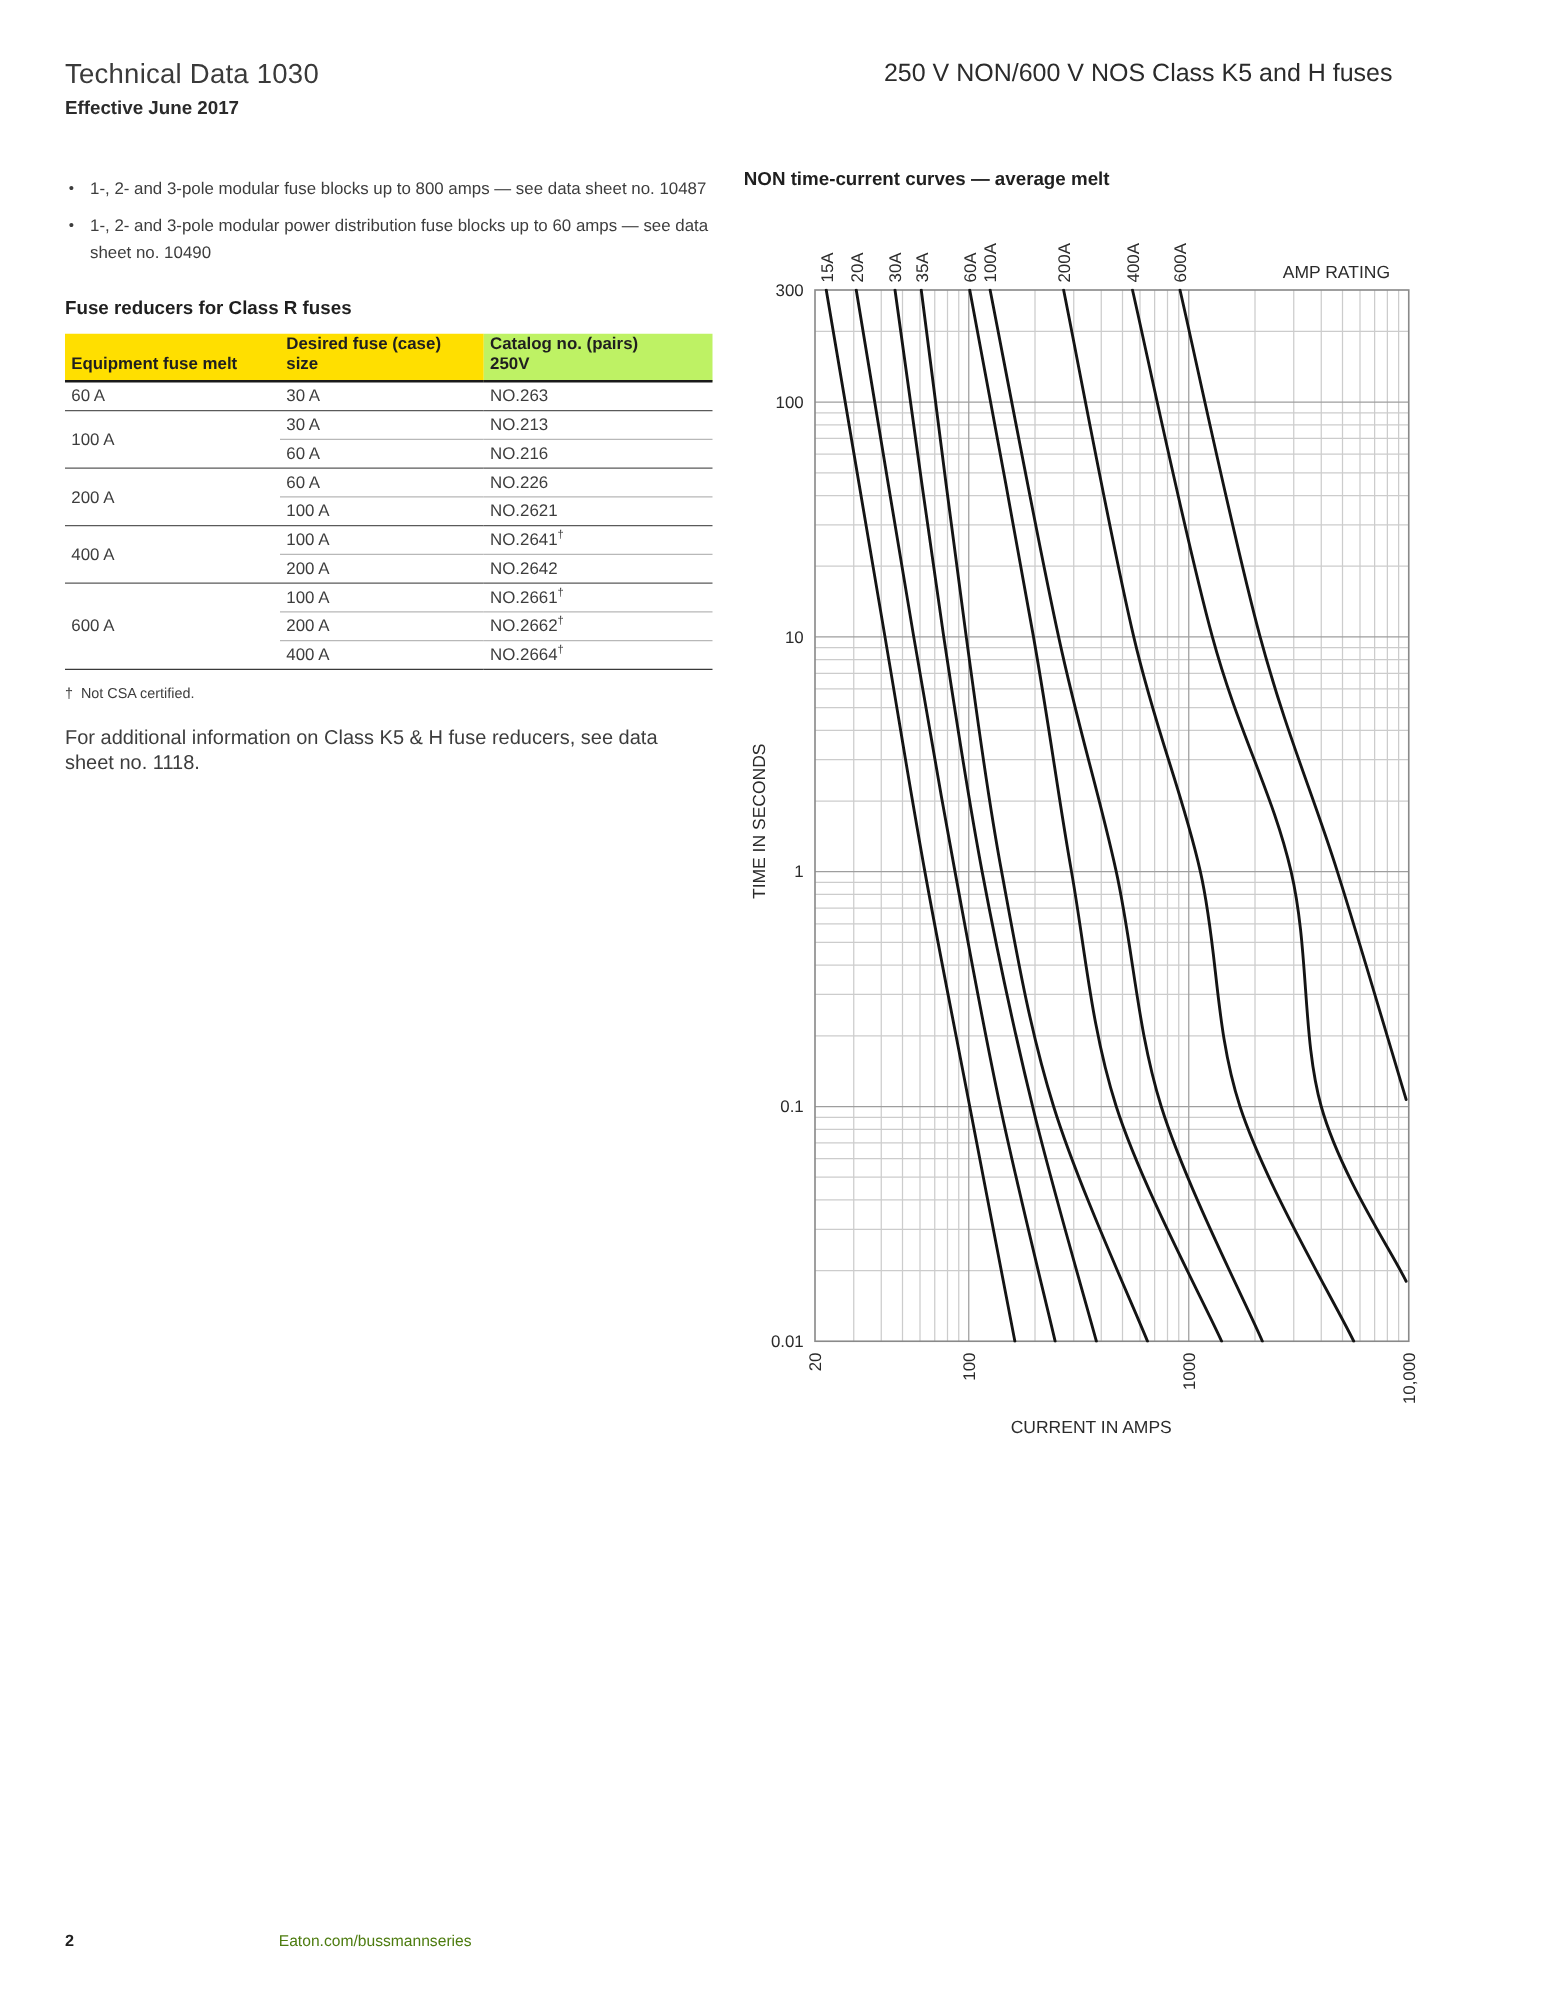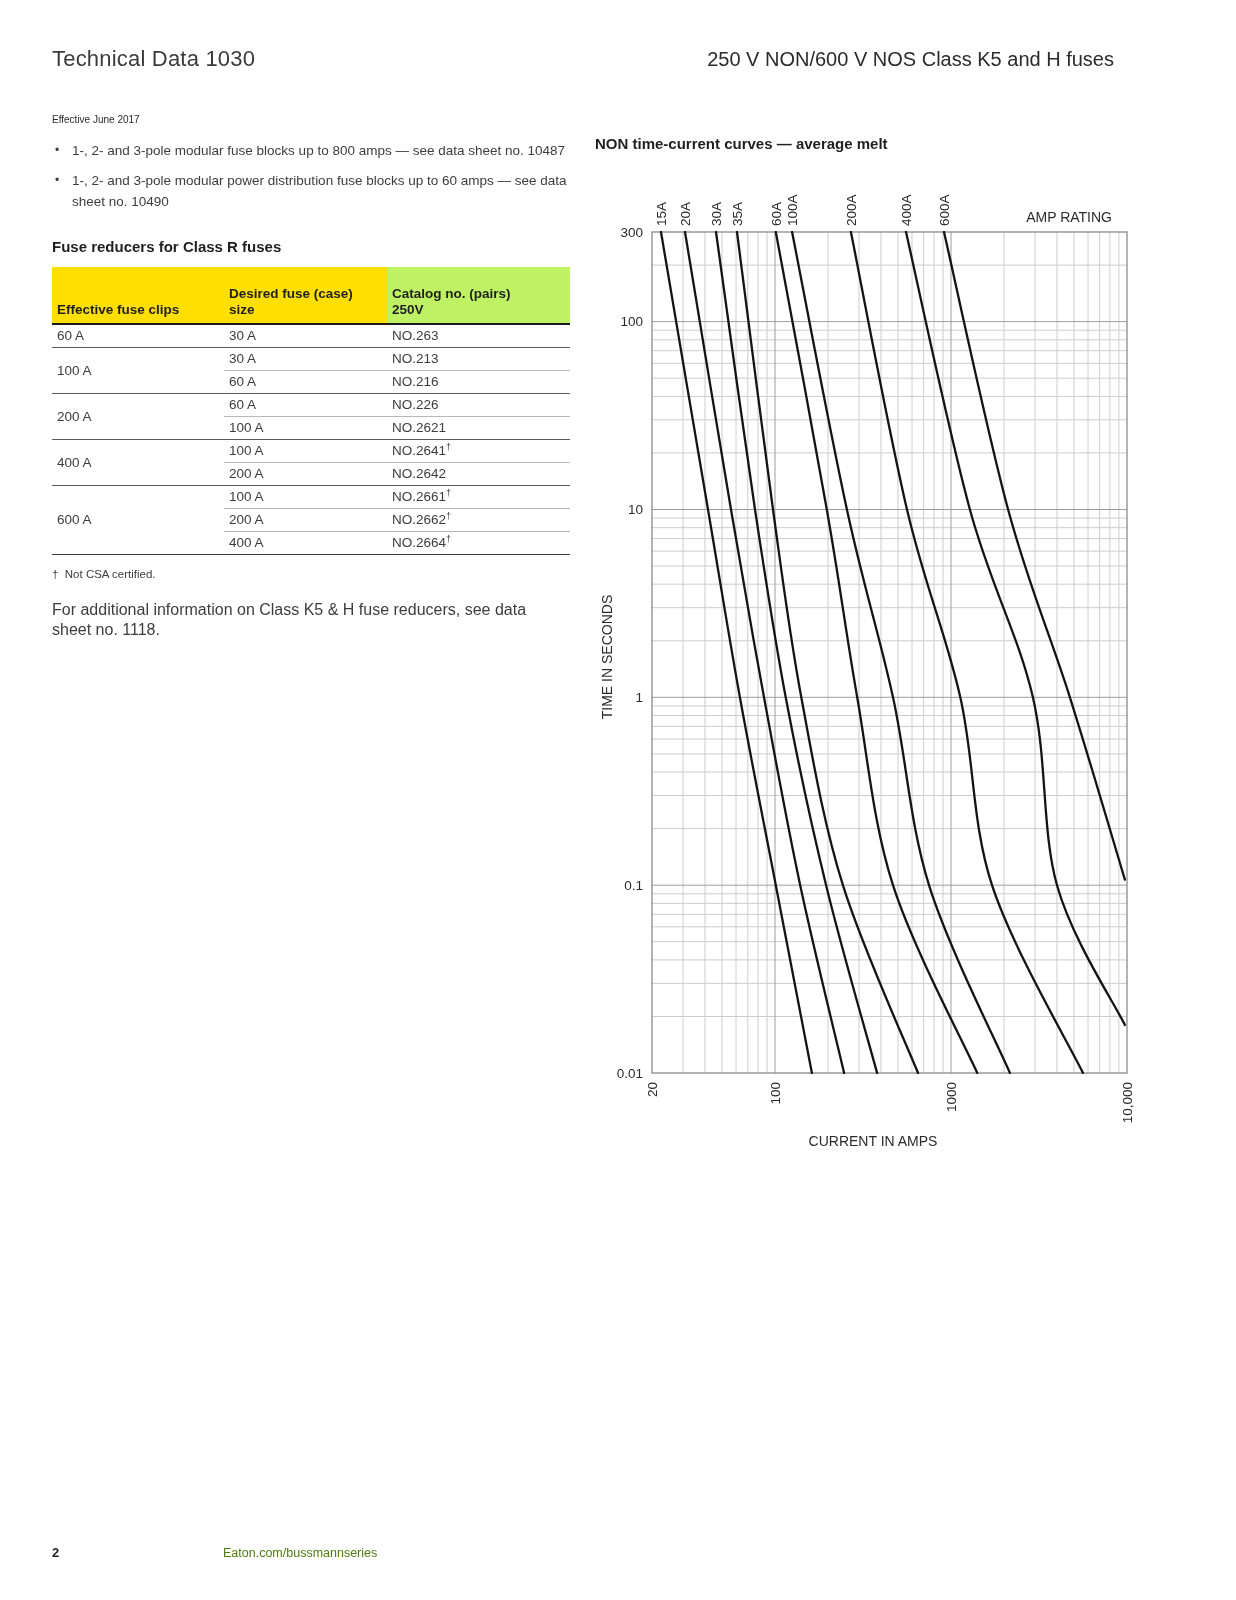--- a/index.html
+++ b/index.html
@@ -2,38 +2,38 @@
 <html><head>
 <meta charset="utf-8">
 <style>
   * { margin:0; padding:0; box-sizing:border-box; }
   html,body { background:#ffffff; }
   body { font-family:"Liberation Sans","DejaVu Sans",sans-serif; color:#333; }
   .page { position:relative; width:1236px; height:1600px; background:#fff; overflow:hidden; }
 
   
   .doc-title { position:absolute; left:52px; top:46px; font-size:22px; font-weight:400; color:#3a3a3a; letter-spacing:0.2px;text-align:center; }
-  .effective { position:absolute; left:52px; top:78px; font-size:10px; font-weight:400; color:#2b2b2b;margin-top:36px; }
+  .effective { position:absolute; left:52px; top:78px; font-size:15px; font-weight:700; color:#2b2b2b; }
   .product-title { position:absolute; right:122px; top:48px; font-size:20px; font-weight:400; color:#2b2b2b; }
 
   
   .left-col { position:absolute; left:52px; top:136px; width:520px; }
   h3.sec { font-size:15px; font-weight:700; color:#1f1f1f; margin-bottom:12px; }
   ul.blocks { list-style:none; margin:4px 0 26px 0; }
   ul.blocks li { position:relative; padding-left:20px; font-size:13.5px; line-height:21px; color:#3d3d3d; margin-bottom:9px; }
   ul.blocks li .bullet { position:absolute; left:3px; top:0; font-size:12px; color:#3d3d3d; }
 
   table.reducers { border-collapse:collapse; width:518px; margin-top:3px; table-layout:fixed; }
   table.reducers col.c1 { width:172px; }
   table.reducers col.c2 { width:163px; }
   table.reducers col.c3 { width:183px; }
   table.reducers thead th {
     background:#ffdf00; text-align:left; vertical-align:bottom;
     font-size:13.5px; font-weight:700; color:#1f1f1f;
-    padding:19px 4px 5px 5px; white-space:pre-line; line-height:16px;
+    padding:0 4px 5px 5px; white-space:pre-line; line-height:16px;
     border-bottom:2px solid #1a1a1a;
   }
   table.reducers td { font-size:13.5px; color:#3d3d3d; padding:3px 4px 3px 5px; height:23px; vertical-align:middle; }
   table.reducers td.clips { vertical-align:middle; }
   table.reducers tr.group-start td { border-top:1px solid #5a5a5a; }
   table.reducers tr.group-first td { border-top:none; }
   table.reducers tr.sub td { border-top:1px solid #b8b8b8; }
   table.reducers { border-bottom:1.5px solid #3a3a3a; }
   table.reducers sup { font-size:9px; vertical-align:super; line-height:0; }
 
@@ -69,21 +69,21 @@
 
     <h3 class="sec">Fuse reducers for Class R fuses</h3>
     <table class="reducers">
       <colgroup>
           <col class="c1">
           <col class="c2">
           <col class="c3">
         </colgroup>
       <thead>
         <tr>
-          <th style="background: rgb(255, 223, 0);">Effective fuse clips</th>
+          <th style="background: rgb(255, 223, 0);">Equipment fuse melt</th>
           <th style="background: rgb(255, 223, 0);">Desired fuse (case)
 size</th>
           <th style="background: #bef264;">Catalog no. (pairs)
 250V</th>
         </tr>
       </thead>
       <tbody id="reducers-body">
           <tr class="group-start group-first">
             <td class="clips" rowspan="1">60 A</td>
             <td>30 A</td>

